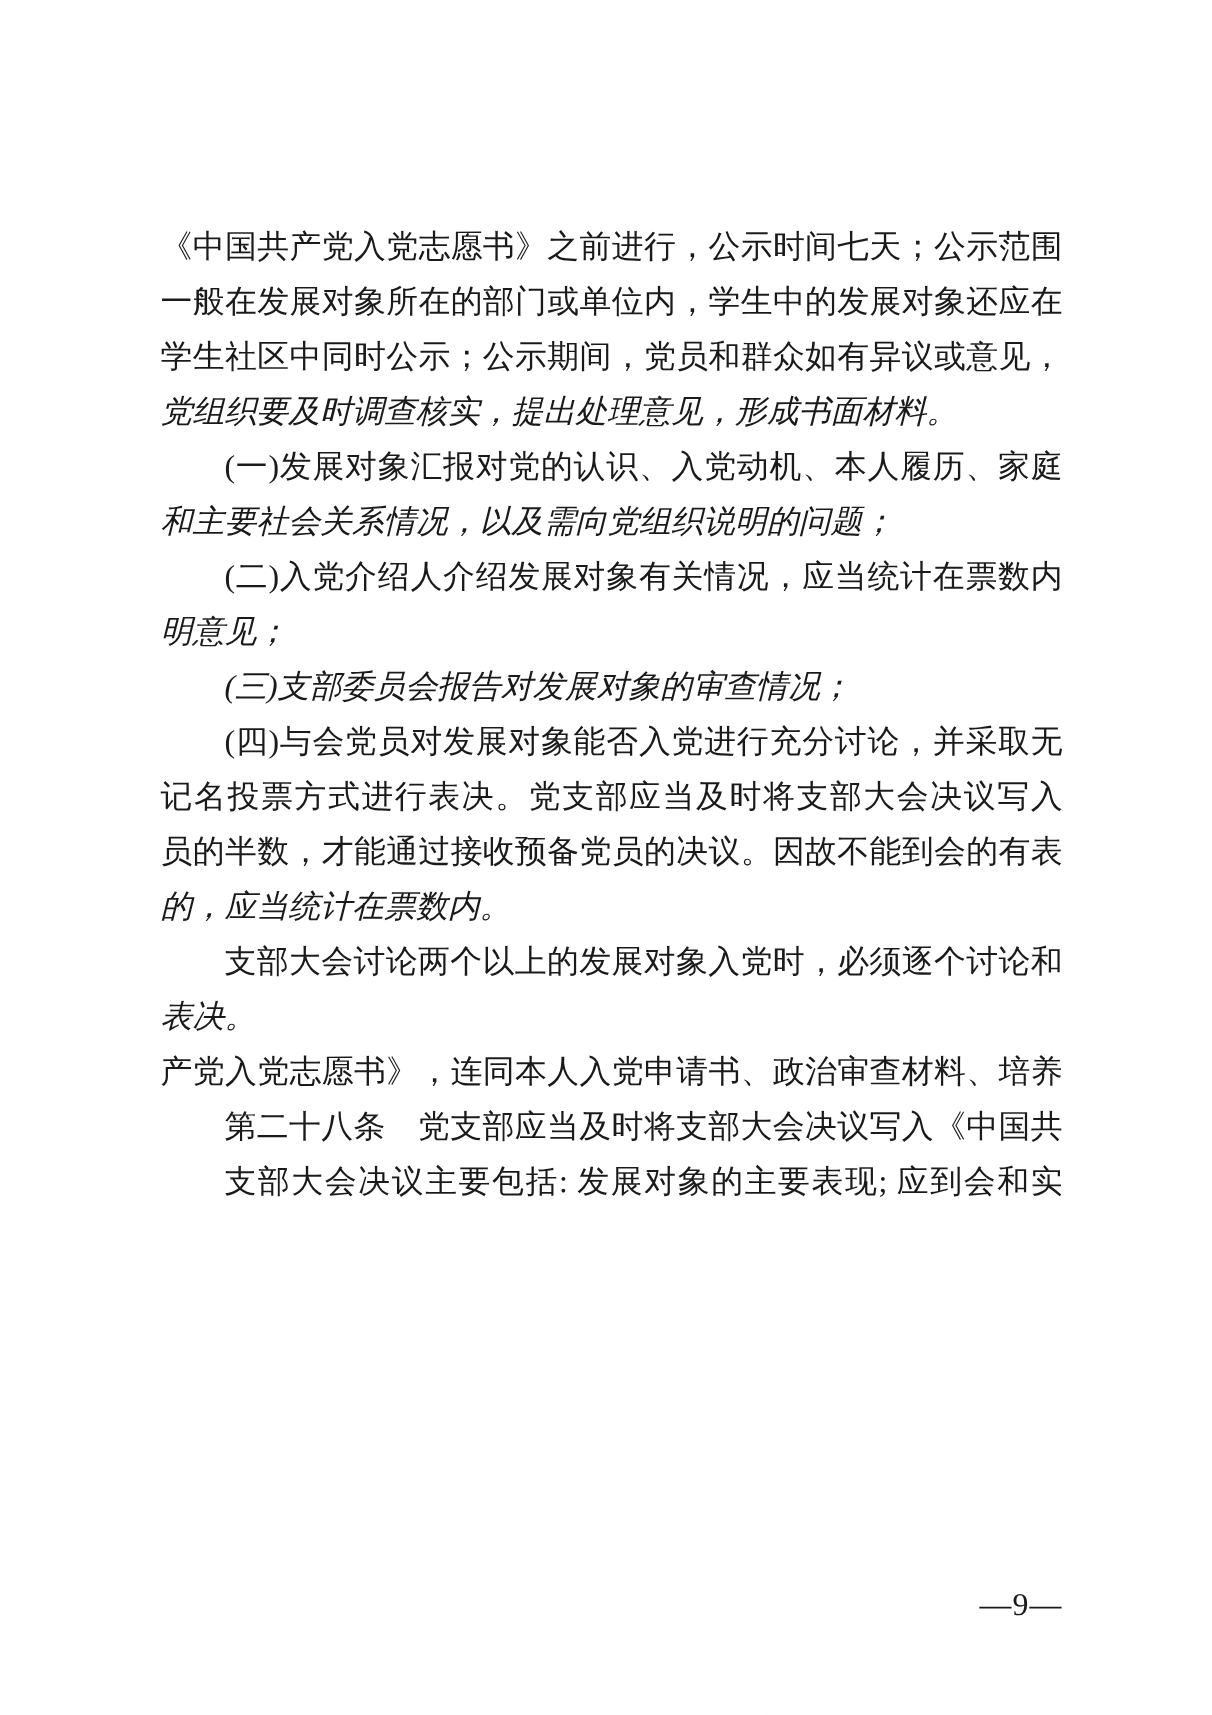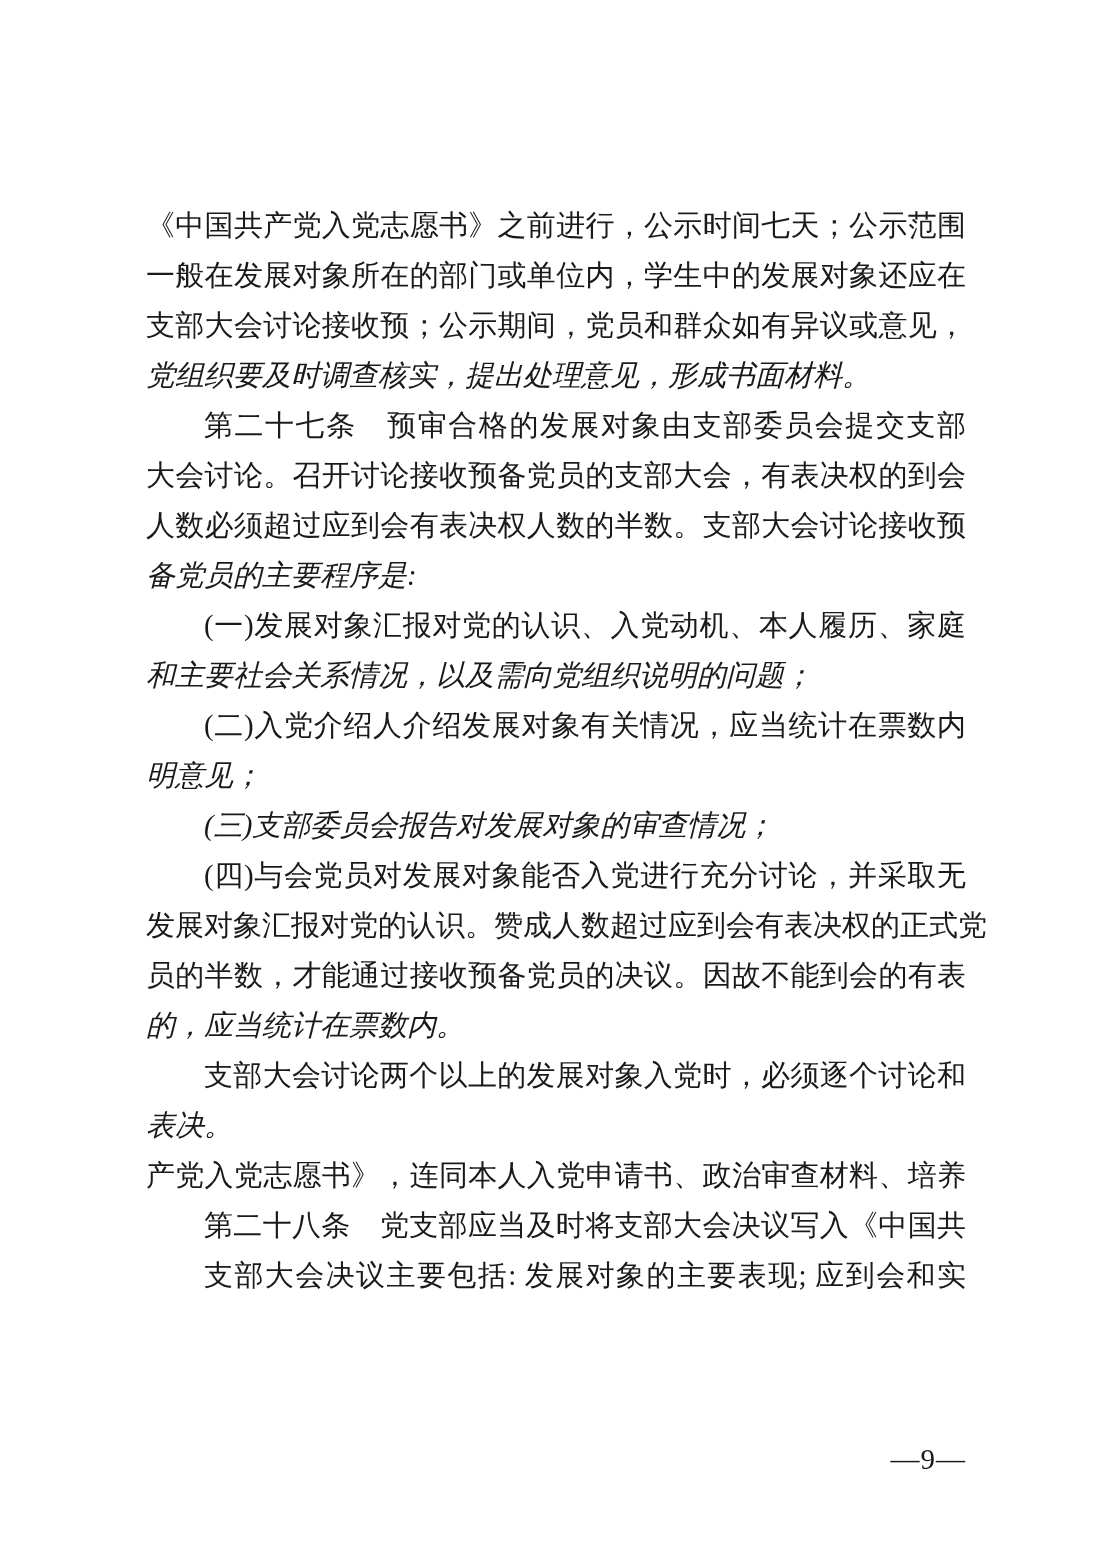--- a/index.html
+++ b/index.html
@@ -56,43 +56,37 @@
   }
 </style>
 </head>
 <body>
 
 <div class="page">
   <div class="doc-body" id="doc-body">
       <div class="paragraph">
         <div class="line">《中国共产党入党志愿书》之前进行，公示时间七天；公示范围</div>
         <div class="line">一般在发展对象所在的部门或单位内，学生中的发展对象还应在</div>
-        <div class="line">支部大会讨论接收预；公示期间，党员和群众如有异议或意见，</div>
+        <div class="line">学生社区中同时公示；公示期间，党员和群众如有异议或意见，</div>
         <div class="line para-end">党组织要及时调查核实，提出处理意见，形成书面材料。</div>
-      </div>
-      <div class="paragraph">
-        <div class="line indent">第二十七条　预审合格的发展对象由支部委员会提交支部</div>
-        <div class="line">大会讨论。召开讨论接收预备党员的支部大会，有表决权的到会</div>
-        <div class="line">人数必须超过应到会有表决权人数的半数。支部大会讨论接收预</div>
-        <div class="line para-end">备党员的主要程序是:</div>
       </div>
       <div class="paragraph">
         <div class="line indent">(一)发展对象汇报对党的认识、入党动机、本人履历、家庭</div>
         <div class="line para-end">和主要社会关系情况，以及需向党组织说明的问题；</div>
       </div>
       <div class="paragraph">
         <div class="line indent">(二)入党介绍人介绍发展对象有关情况，应当统计在票数内</div>
         <div class="line para-end">明意见；</div>
       </div>
       <div class="paragraph">
         <div class="line indent para-end">(三)支部委员会报告对发展对象的审查情况；</div>
       </div>
       <div class="paragraph">
         <div class="line indent">(四)与会党员对发展对象能否入党进行充分讨论，并采取无</div>
-        <div class="line">发展对象汇报对党的认识。赞成人数超过应到会有表决权的正式党</div>
+        <div class="line">记名投票方式进行表决。党支部应当及时将支部大会决议写入</div>
         <div class="line">员的半数，才能通过接收预备党员的决议。因故不能到会的有表</div>
         <div class="line para-end">的，应当统计在票数内。</div>
       </div>
       <div class="paragraph">
         <div class="line indent">支部大会讨论两个以上的发展对象入党时，必须逐个讨论和</div>
         <div class="line para-end">表决。</div>
       </div>
       <div class="paragraph">
         <div class="line">产党入党志愿书》，连同本人入党申请书、政治审查材料、培养</div>
         <div class="line indent">第二十八条　党支部应当及时将支部大会决议写入《中国共</div>

